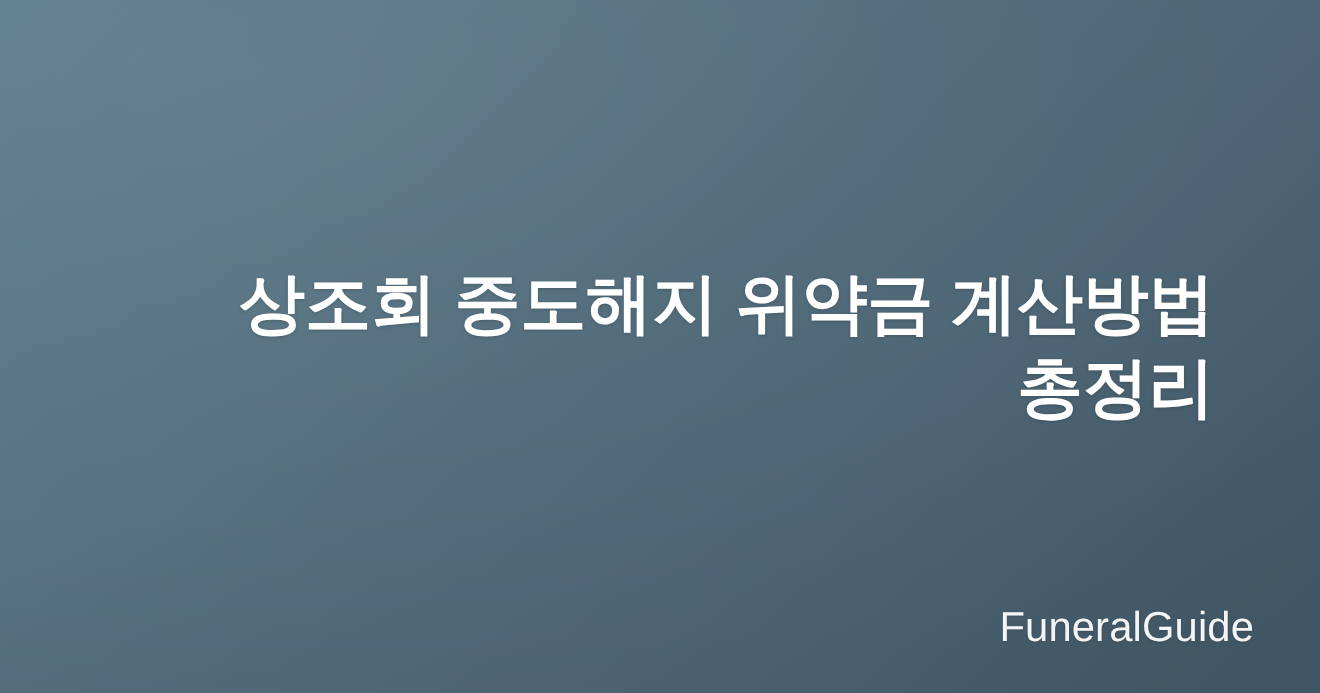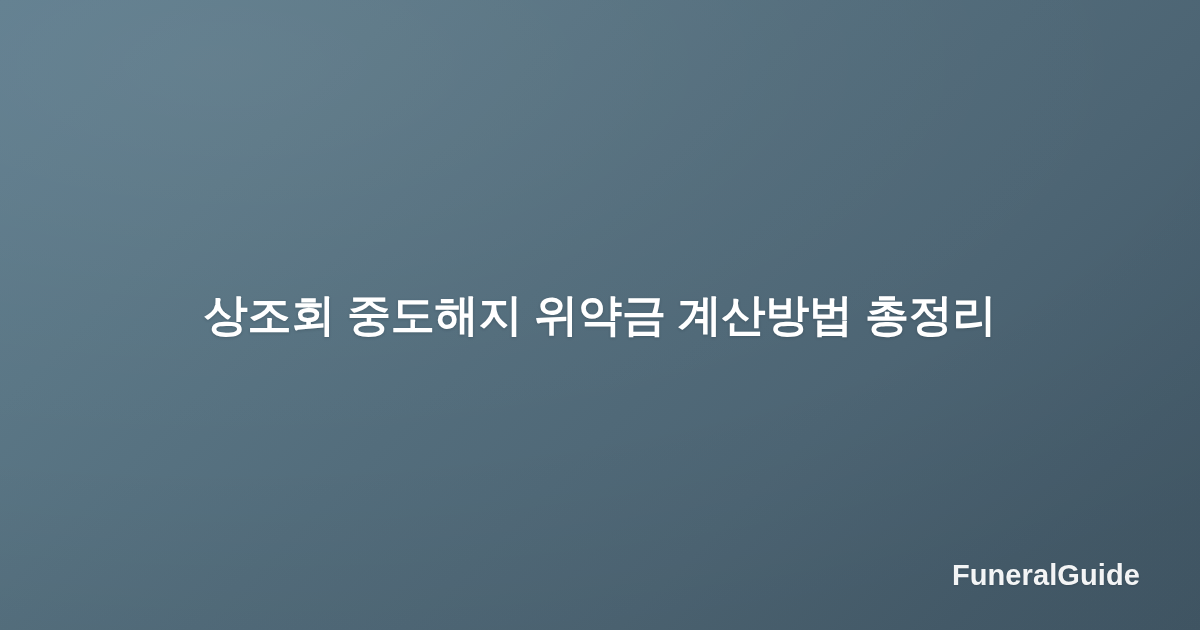--- a/index.html
+++ b/index.html
@@ -50,37 +50,37 @@
     align-items: center;
     justify-content: center;
     padding: 0 96px;
     box-sizing: border-box;
     z-index: 2;
   }
 
   .card-title {
     margin: 0;
     color: #ffffff;
-    font-size: 44px;
+    font-size: 60px;
     line-height: 1.28;
     font-weight: 700;
     letter-spacing: -0.2px;
     text-align: right;
     word-break: keep-all;
     text-shadow: 0 1px 3px rgba(20, 34, 42, 0.22);
   }
 
   .brand-mark {
     position: absolute;
     right: 60px;
     bottom: 40px;
     z-index: 3;
     color: rgba(255, 255, 255, 0.94);
-    font-size: 29px;
-    font-weight: 700;
+    font-size: 38px;
+    font-weight: 400;
     line-height: 1;
     letter-spacing: 0.1px;
     white-space: nowrap;
     text-shadow: 0 1px 2px rgba(20, 34, 42, 0.18);
   }
 </style>
 </head>
 <body>
 
 <div id="og-card">

